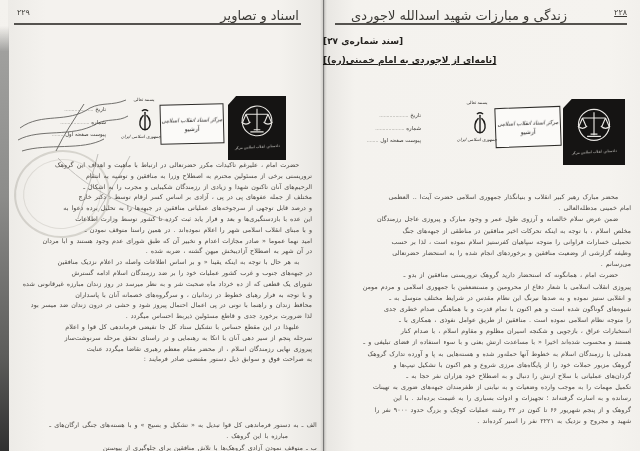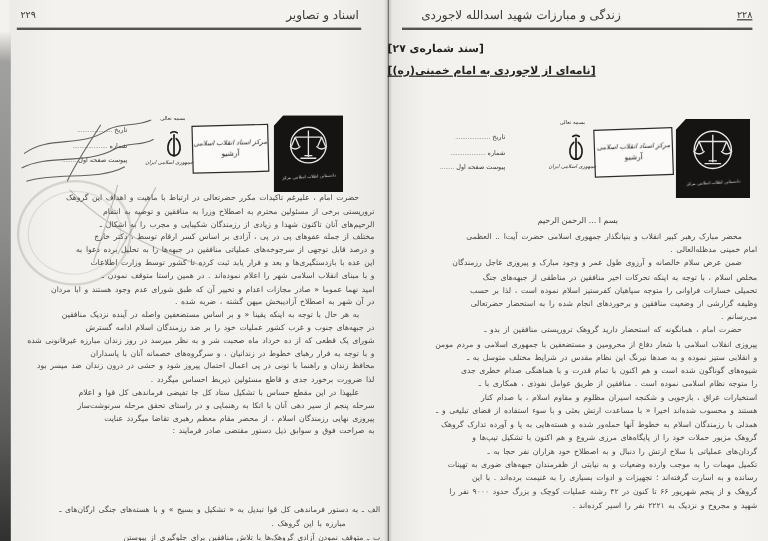--- a/index.html
+++ b/index.html
@@ -11,21 +11,21 @@
   .page-left{left:8px;width:315px;
      background:linear-gradient(90deg,#edebe7 0%,#f4f2ee 12%,#f4f2ee 86%,#e9e7e3 100%);}
   .page-right{left:323px;width:317px;
      background:linear-gradient(90deg,#e7e5e1 0%,#f4f2ee 10%,#f5f3ef 90%,#f2f0ec 100%);}
   .left-edge{position:absolute;left:0;top:26px;width:9px;height:425px;
      background:linear-gradient(180deg,rgba(150,150,150,0) 0%,#a0a09e 6%,#8c8c8a 40%,#5c5c5a 78%,#303030 100%);
      filter:blur(.4px);}
   .gutter{position:absolute;left:320px;top:0;width:7px;height:451px;
      background:linear-gradient(90deg,rgba(0,0,0,0) 0%,rgba(0,0,0,.10) 38%,rgba(0,0,0,.55) 52%,rgba(0,0,0,.10) 66%,rgba(0,0,0,0) 100%);}
   .pg-num{position:absolute;top:8px;font-size:8px;color:#3c3a36;letter-spacing:1px;}
-  .pg-title{position:absolute;top:8px;font-size:10px;color:#3c3a36;direction:rtl;}
+  .pg-title{position:absolute;top:8px;font-size:13px;color:#3c3a36;direction:rtl;}
   .rule{position:absolute;top:23px;height:1.5px;background:#55534f;}
   .page-left .pg-num{left:9px;}
   .page-left .pg-title{right:24px;}
   .page-left .rule{left:6px;right:22px;}
   .page-right .pg-num{right:13px;text-decoration:underline;}
   .page-right .pg-title{left:28px;}
   .page-right .rule{left:12px;right:13px;}
   .doc-title{position:absolute;left:0;width:100%;text-align:left;direction:rtl;
      font-size:9px;font-weight:bold;color:#24221f;}
   .dt1{top:36px;} .dt2{top:55px;text-decoration:underline;}
@@ -133,21 +133,21 @@
     <div class="body">
         <div class="line">  حضرت امام ، علیرغم تاکیدات مکرر حضرتعالی در ارتباط با ماهیت و اهداف این گروهک</div>
         <div class="line">تروریستی برخی از مسئولین محترم به اصطلاح وزرا به منافقین و توصیه به انتقام</div>
         <div class="line">الرحیم‌های آنان تاکنون شهدا و زیادی از رزمندگان شکیبایی و مجرب را به اشکال ـ</div>
         <div class="line">مختلف از جمله عفوهای پی در پی ، آزادی بر اساس کسر ارقام توسط ، دکتر خارج</div>
         <div class="line">و درصد قابل توجهی از سرجوخه‌های عملیاتی منافقین در جبهه‌ها را به تحلیل برده دعوا به</div>
         <div class="line">این عده با بازدستگیری‌ها و بعد و فرار یابد ثبت کرده تا کشور توسط وزارت اطلاعات</div>
         <div class="line">و با مبنای انقلاب اسلامی شهر را اعلام نموده‌اند . در همین راستا متوقف نمودن ـ</div>
         <div class="line">امید نهما عموما « صادر مجازات اعدام و تخییر آن که طبق شورای عدم وجود هستند و ابا مردان</div>
         <div class="line">در آن شهر به اصطلاح آزادیبخش میهن گشته ، ضربه شده .</div>
-        <div class="line">  به هر حال با توجه به اینکه یقینا « و بر اساس مستضعفین واصله در آینده نزدیک منافقین</div>
+        <div class="line">  به هر حال با توجه به اینکه یقینا « و بر اساس اطلاعات واصله در اعلام نزدیک منافقین</div>
         <div class="line">در جبهه‌های جنوب و غرب کشور عملیات خود را بر ضد رزمندگان اسلام ادامه گسترش</div>
         <div class="line">شورای یک قطعی که از ده خرداد ماه صحبت شر و به نظر میرسد در روز زندان مبارزه غیرقانونی شده</div>
         <div class="line">و با توجه به فرار رهبای خطوط در زندانیان ، و سرگروه‌های خصمانه آنان با پاسداران</div>
         <div class="line">محافظ زندان و راهنما با تونی در پی اعمال احتمال پیروز شود و حشی در درون زندان ضد میسر بود</div>
         <div class="line">لذا ضرورت برخورد جدی و قاطع مسئولین ذیربط احساس میگردد .</div>
         <div class="line">  علیهذا در این مقطع حساس با تشکیل ستاد کل جا تفیضی فرماندهی کل قوا و اعلام</div>
         <div class="line">سرحله پنجم از سیر دهی آنان با اتکا به رهنمایی و در راستای تحقق مرحله سرنوشت‌ساز</div>
         <div class="line">پیروزی نهایی رزمندگان اسلام ، از محضر مقام معظم رهبری تقاضا میگردد عنایت</div>
         <div class="line">به صراحت فوق و سوابق ذیل دستور مقتضی صادر فرمایند :</div>
       </div>
@@ -195,21 +195,20 @@
         <path d="M7.5 2.5 Q10 0.8 12.5 2.5"></path>
       </g>
     </svg>
     <div class="country" style="left:118px;top:137px;width:72px;">جمهوری اسلامی ایران</div>
     <div class="date-block" style="left:10px;top:112px;width:88px;">
       <div class="fld"><span>تاریخ</span> <span class="dots">....................</span></div>
       <div class="fld"><span>شماره</span> <span class="dots">....................</span></div>
       <div class="fld"><span>پیوست صفحه اول</span> <span class="dots">........</span></div>
     </div>
 
-    <div class="basmala">بسم ا ... الرحمن الرحیم</div>
 
     <div class="body">
         <div class="line">  محضر مبارک رهبر کبیر انقلاب و بنیانگذار جمهوری اسلامی حضرت آیت‌ا .. العظمی</div>
         <div class="line">امام خمینی مدظله‌العالی .</div>
         <div class="line">  ضمن عرض سلام خالصانه و آرزوی طول عمر و وجود مبارک و پیروزی عاجل رزمندگان</div>
         <div class="line">مخلص اسلام ، با توجه به اینکه تحرکات اخیر منافقین در مناطقی از جبهه‌های جنگ</div>
         <div class="line">تحمیلی خسارات فراوانی را متوجه سپاهیان کفرستیز اسلام نموده است ، لذا بر حسب</div>
         <div class="line">وظیفه گزارشی از وضعیت منافقین و برخوردهای انجام شده را به استحضار حضرتعالی</div>
         <div class="line">می‌رسانم .</div>
         <div class="line">  حضرت امام ، همانگونه که استحضار دارید گروهک تروریستی منافقین از بدو ـ</div>

